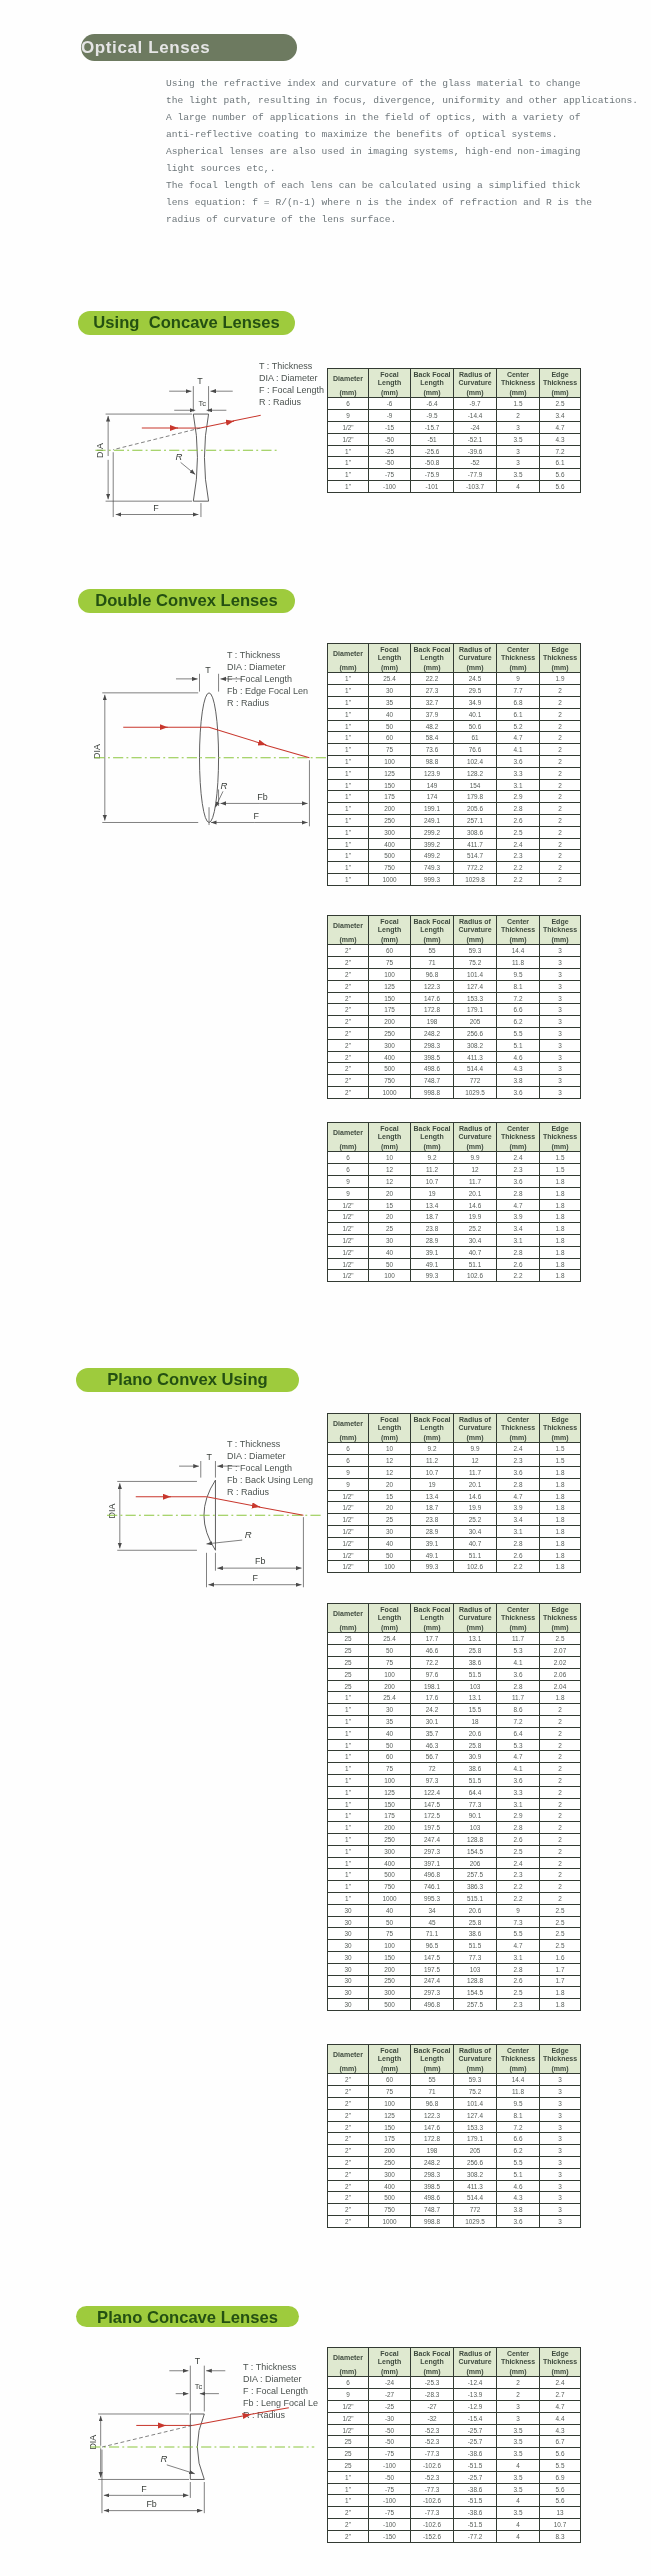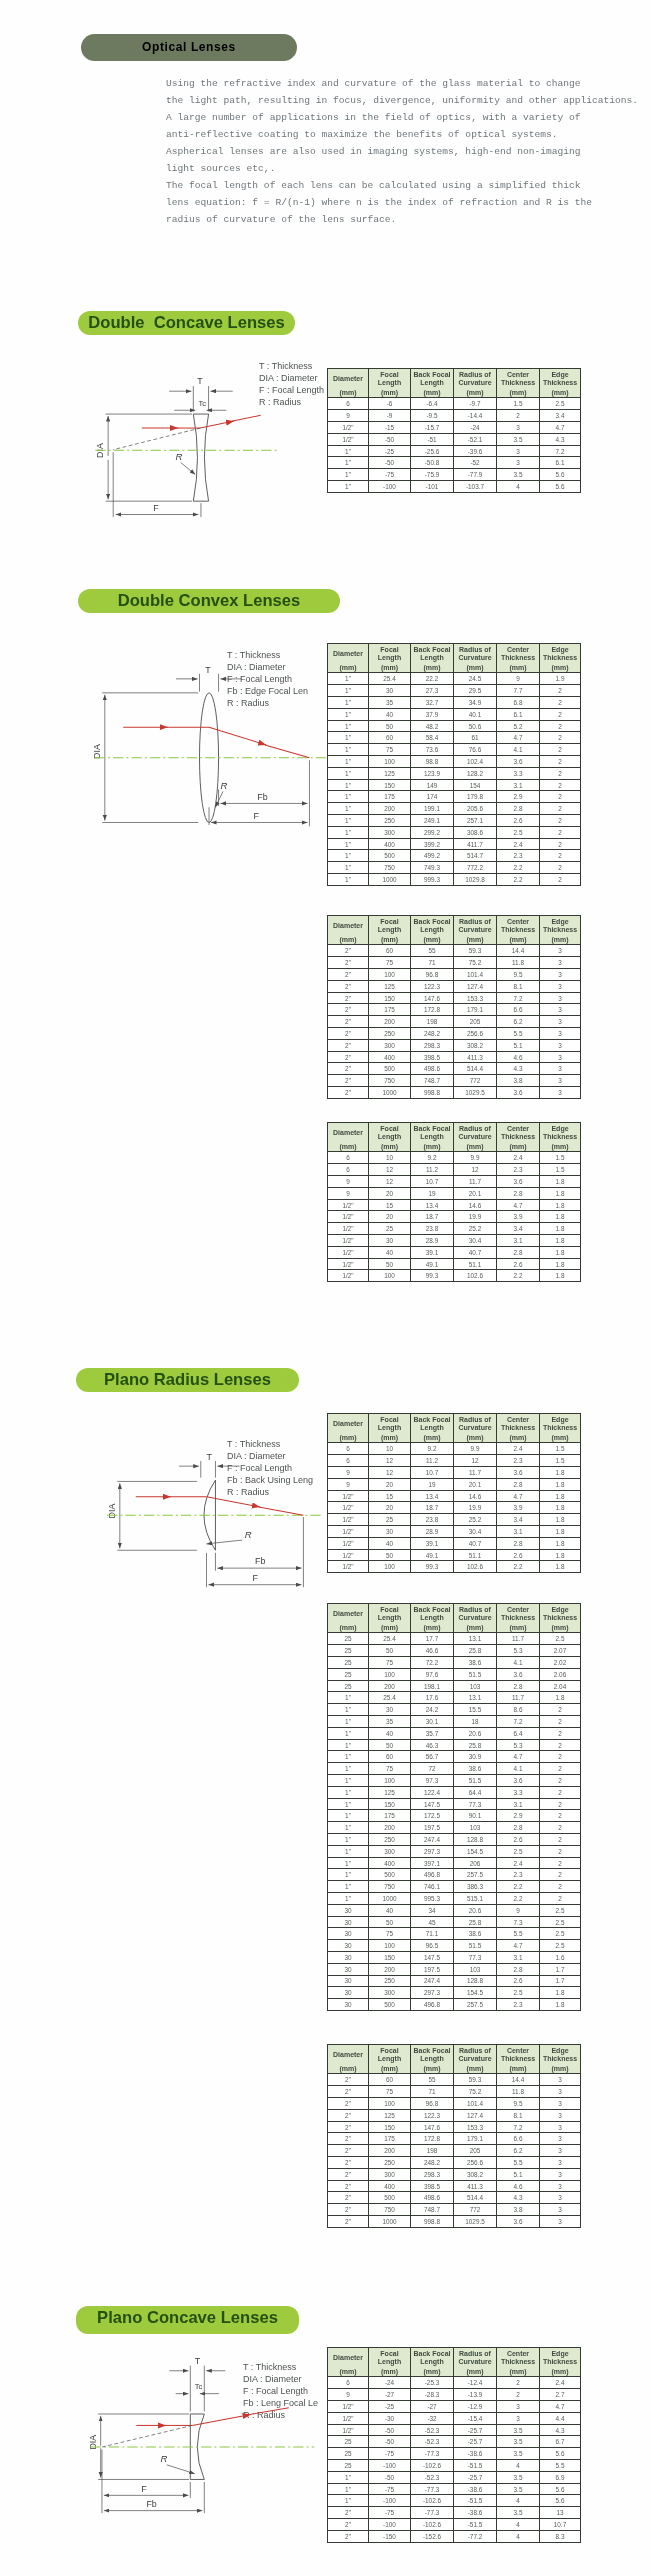--- a/index.html
+++ b/index.html
@@ -1,19 +1,19 @@
 <!DOCTYPE html>
 <html style="font-size:10.2px"><head>
 <meta charset="utf-8">
 <style>
   html,body{margin:0;padding:0;background:#ffffff;}
   #page{position:relative;width:652px;height:2576px;background:#fefefe;font-family:"Liberation Sans",sans-serif;overflow:hidden;}
 
   .pill-dark{position:absolute;left:81px;top:34px;width:216px;height:27px;background:#6d7a60;
-    border-radius:13.4px;color:#000000;font-weight:bold;font-size:12px;line-height:27px;text-align:center;letter-spacing:0.6px;}
+    border-radius:13.4px;color:#e5e5e5;font-weight:bold;font-size:17px;line-height:27px;text-align:left;letter-spacing:0.6px;}
 
   .intro{position:absolute;left:118px;top:75px;font-family:"Liberation Mono","DejaVu Sans Mono",monospace;
     font-size:9.6px;line-height:17px;color:#6e777b;white-space:pre;margin-left:48px;}
 
   .pill-green{position:absolute;background:#9ecb3d;border-radius:12px;color:#245012;font-weight:bold;
     font-size:16.6px;text-align:center;white-space:pre;}
 
   .legend{position:absolute;font-size:9px;line-height:12px;color:#4c5350;white-space:nowrap;overflow:hidden;}
   .legend div{white-space:nowrap;}
 
@@ -37,21 +37,21 @@
 </style>
 </head>
 <body>
 
 <div id="page">
 
   <div class="pill-dark">Optical Lenses</div>
 
   <div class="intro"><div>Using the refractive index and curvature of the glass material to change</div><div>the light path, resulting in focus, divergence, uniformity and other applications.</div><div>A large number of applications in the field of optics, with a variety of</div><div>anti-reflective coating to maximize the benefits of optical systems.</div><div>Aspherical lenses are also used in imaging systems, high-end non-imaging</div><div>light sources etc,.</div><div>The focal length of each lens can be calculated using a simplified thick</div><div>lens equation: f = R/(n-1) where n is the index of refraction and R is the</div><div>radius of curvature of the lens surface.</div></div>
 
-  <div class="pill-green" style="left:78px;top:311px;width:217px;height:24px;line-height:24px;">Double  Concave Lenses</div>
+  <div class="pill-green" style="left:78px;top:311px;width:217px;height:24px;line-height:24px;">Using  Concave Lenses</div>
 
   <div class="legend" style="left:259px;top:360px;width:71px;">
       <div>T : Thickness</div>
       <div>DIA : Diameter</div>
       <div>F : Focal Length</div>
       <div>R : Radius</div>
     </div>
 
   <svg class="diag" style="left:56px;top:344px;" width="267" height="191" viewBox="0 0 420 300">
     <defs>
@@ -189,21 +189,21 @@
           <td>1"</td>
           <td>-100</td>
           <td>-101</td>
           <td>-103.7</td>
           <td>4</td>
           <td>5.6</td>
         </tr>
       </tbody>
     </table>
 
-  <div class="pill-green" style="left:78px;top:589px;width:262px;height:24px;line-height:24px;">Double Convex Lenses</div>
+  <div class="pill-green" style="left:78px;top:589px;width:217px;height:24px;line-height:24px;">Double Convex Lenses</div>
 
   <div class="legend" style="left:227px;top:649px;width:97px;">
       <div>T : Thickness</div>
       <div>DIA : Diameter</div>
       <div>F : Focal Length</div>
       <div>Fb : Edge Focal Len</div>
       <div>R : Radius</div>
     </div>
 
   <svg class="diag" style="left:56px;top:656px;" width="287" height="197" viewBox="0 0 450 310">
@@ -694,21 +694,21 @@
           <td>1/2"</td>
           <td>100</td>
           <td>99.3</td>
           <td>102.6</td>
           <td>2.2</td>
           <td>1.8</td>
         </tr>
       </tbody>
     </table>
 
-  <div class="pill-green" style="left:76px;top:1368px;width:223px;height:24px;line-height:24px;">Plano Radius Lenses</div>
+  <div class="pill-green" style="left:76px;top:1368px;width:223px;height:24px;line-height:24px;">Plano Convex Using</div>
 
   <div class="legend" style="left:227px;top:1438px;width:99px;">
       <div>T : Thickness</div>
       <div>DIA : Diameter</div>
       <div>F : Focal Length</div>
       <div>Fb : Back Using Leng</div>
       <div>R : Radius</div>
     </div>
 
   <svg class="diag" style="left:56px;top:1447px;" width="287" height="153" viewBox="0 0 450 240">
@@ -1311,21 +1311,21 @@
           <td>2"</td>
           <td>1000</td>
           <td>998.8</td>
           <td>1029.5</td>
           <td>3.6</td>
           <td>3</td>
         </tr>
       </tbody>
     </table>
 
-  <div class="pill-green" style="left:76px;top:2306px;width:223px;height:28px;line-height:24px;">Plano Concave Lenses</div>
+  <div class="pill-green" style="left:76px;top:2306px;width:223px;height:21px;line-height:24px;">Plano Concave Lenses</div>
 
   <div class="legend" style="left:243px;top:2361px;width:94px;">
       <div>T : Thickness</div>
       <div>DIA : Diameter</div>
       <div>F : Focal Length</div>
       <div>Fb : Leng Focal Le</div>
       <div>R : Radius</div>
     </div>
 
   <svg class="diag" style="left:60px;top:2349px;" width="267" height="191" viewBox="0 0 420 300">

